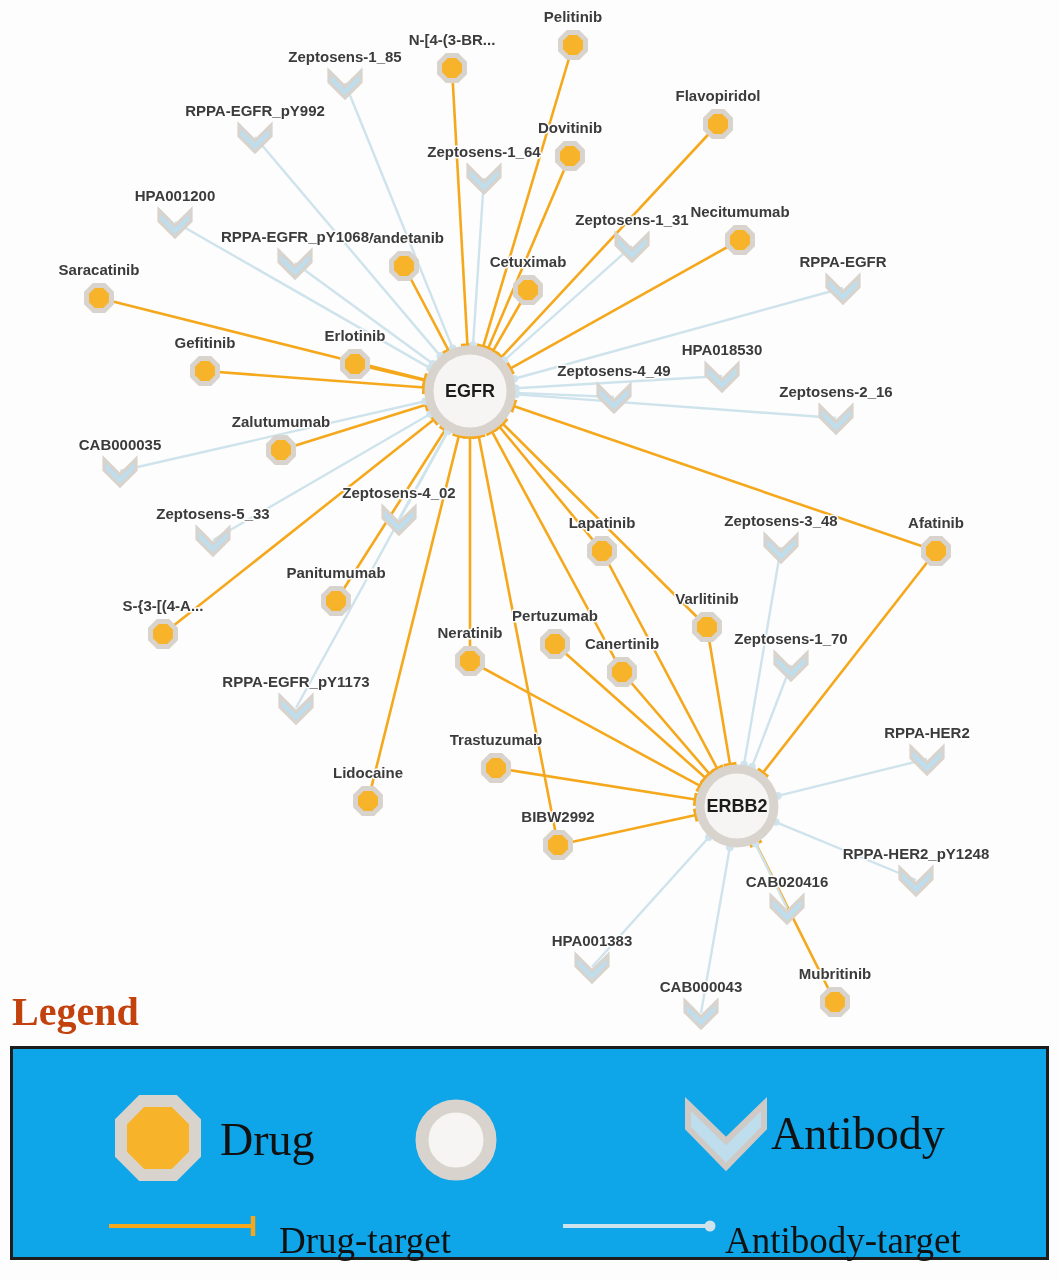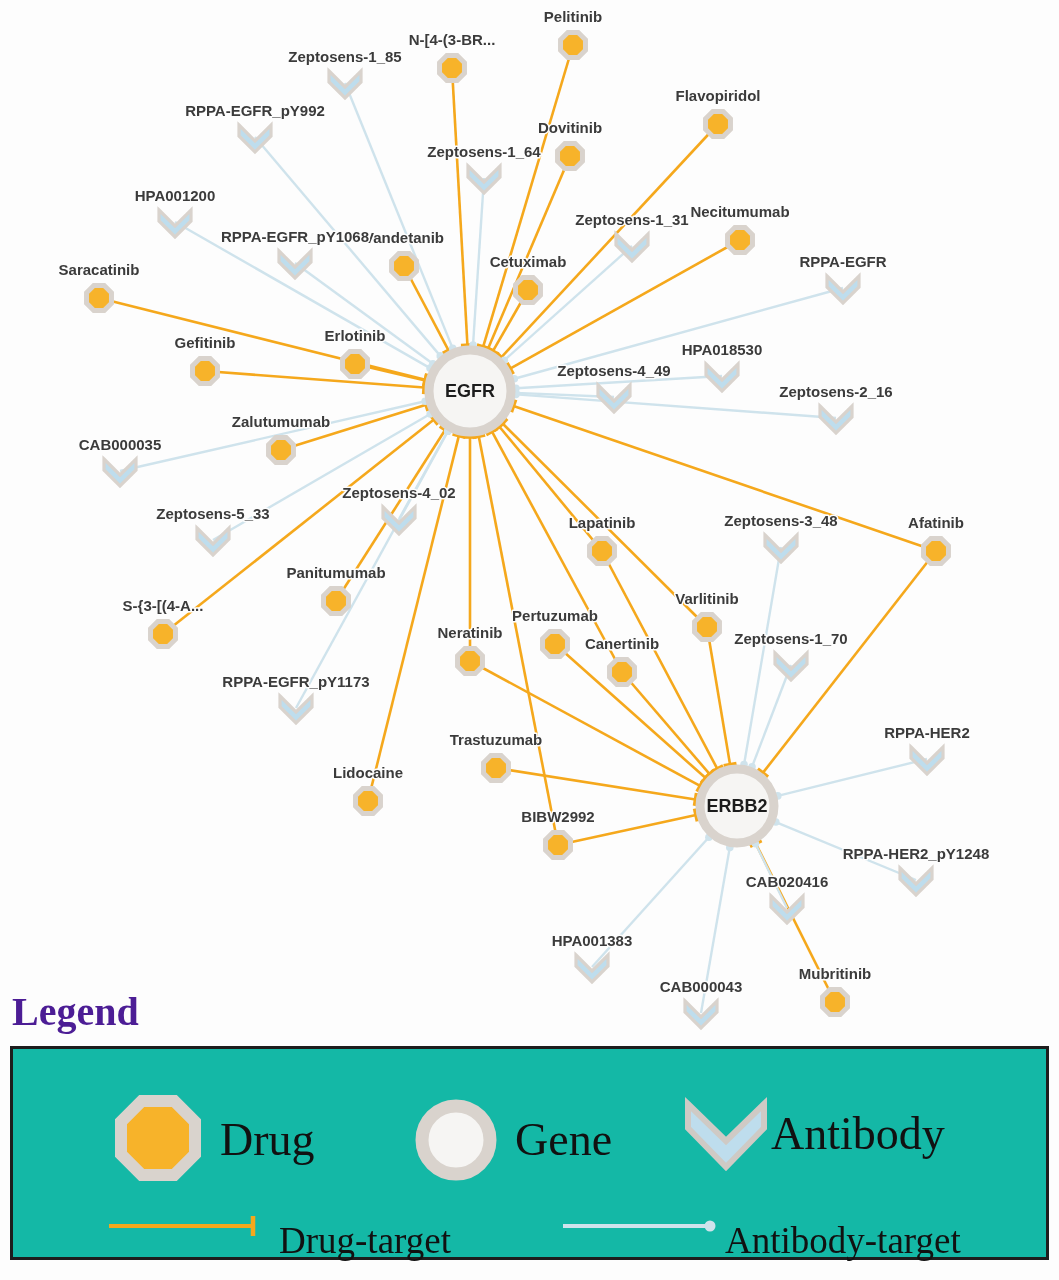--- a/index.html
+++ b/index.html
@@ -2,23 +2,23 @@
 <html><head>
 <meta charset="utf-8">
 <style>
   html,body{margin:0;padding:0;background:#ffffff;}
   .stage{position:relative;width:1059px;height:1280px;background:#fdfdfd;overflow:hidden;
          font-family:"Liberation Sans",sans-serif;}
   #graph{position:absolute;left:0;top:0;}
   .node-label{font:700 15px "Liberation Sans",sans-serif;fill:#3b3b3b;
               paint-order:stroke;stroke:#fdfdfd;stroke-width:3px;stroke-linejoin:round;}
   .gene-label{font:700 18px "Liberation Sans",sans-serif;fill:#1c1c1c;}
-  .legend-title{position:absolute;left:12px;top:988px;font:700 40px "Liberation Serif",serif;color:#4c1d95;}
+  .legend-title{position:absolute;left:12px;top:988px;font:700 40px "Liberation Serif",serif;color:#c2410c;}
   .legend-box{position:absolute;left:10px;top:1046px;width:1033px;height:208px;
-              border:3.5px solid #1d1d1d;background:#14b8a6;}
+              border:3.5px solid #1d1d1d;background:#0ea5e9;}
   .lg{position:absolute;}
   .g-drug{left:90px;top:34px;}
   .g-gene{left:392px;top:40px;}
   .g-antibody{left:662px;top:40px;}
   .lt{position:absolute;font:400 46px "Liberation Serif",serif;color:#111;line-height:70px;}
   .t-drug{left:207px;top:56px;}
   .t-gene{left:502px;top:56px;}
   .t-antibody{left:758px;top:50px;text-align:right;}
   .ls{position:absolute;}
   .s-drug{left:92px;top:164px;}
@@ -328,21 +328,20 @@
   <div class="legend-box">
 
     <svg class="lg g-drug" width="114" height="114">
       <polygon points="94.0,73.3 73.3,94.0 40.7,94.0 20.0,73.3 20.0,40.7 40.7,20.0 73.3,20.0 94.0,40.7" transform="translate(-2,-2)" fill="#f7b32a" stroke="#d9d3cd" stroke-width="12"></polygon>
     </svg>
     <div class="lt t-drug">Drug</div>
 
     <svg class="lg g-gene" width="102" height="102">
       <circle cx="51" cy="51" r="34" fill="#f6f5f3" stroke="#d9d3cd" stroke-width="13"></circle>
     </svg>
-    <div class="lt t-gene">Gene</div>
 
     <svg class="lg g-antibody" width="102" height="96">
       <polygon points="13,15 51,52 89,15 89,39 51,78 13,39" fill="#bedded" stroke="#cfcac5" stroke-width="6"></polygon>
     </svg>
     <div class="lt t-antibody">Antibody</div>
 
     <svg class="ls s-drug" width="170" height="26">
       <line x1="4" y1="13" x2="146" y2="13" stroke="#f5a81c" stroke-width="4"></line>
       <line x1="148" y1="3" x2="148" y2="23" stroke="#f5a81c" stroke-width="4.5"></line>
     </svg>

